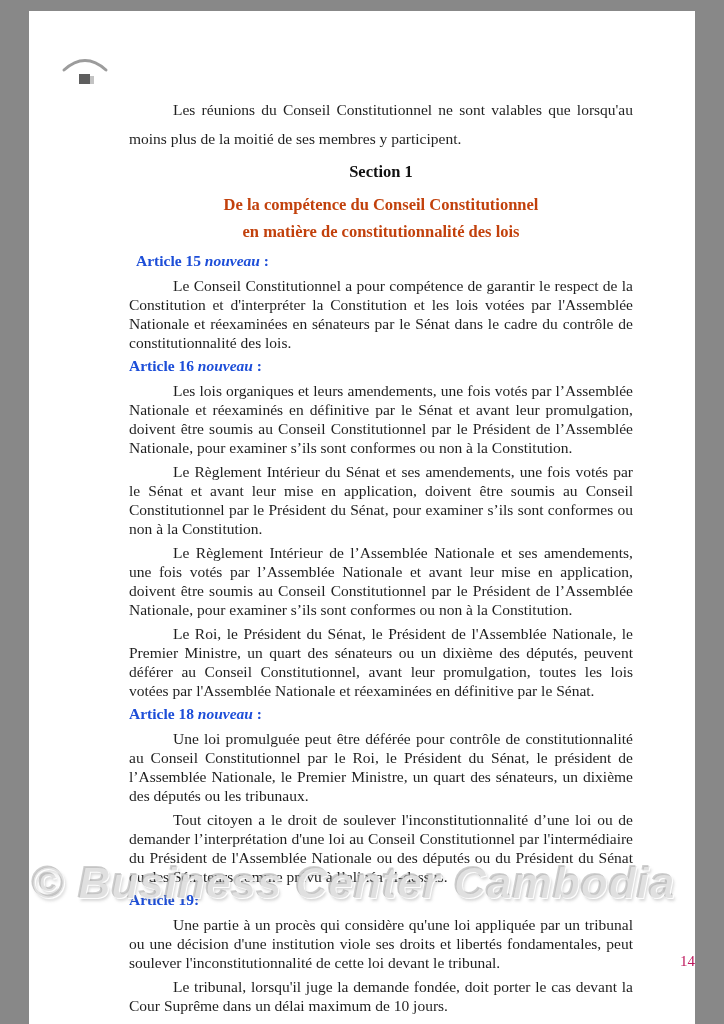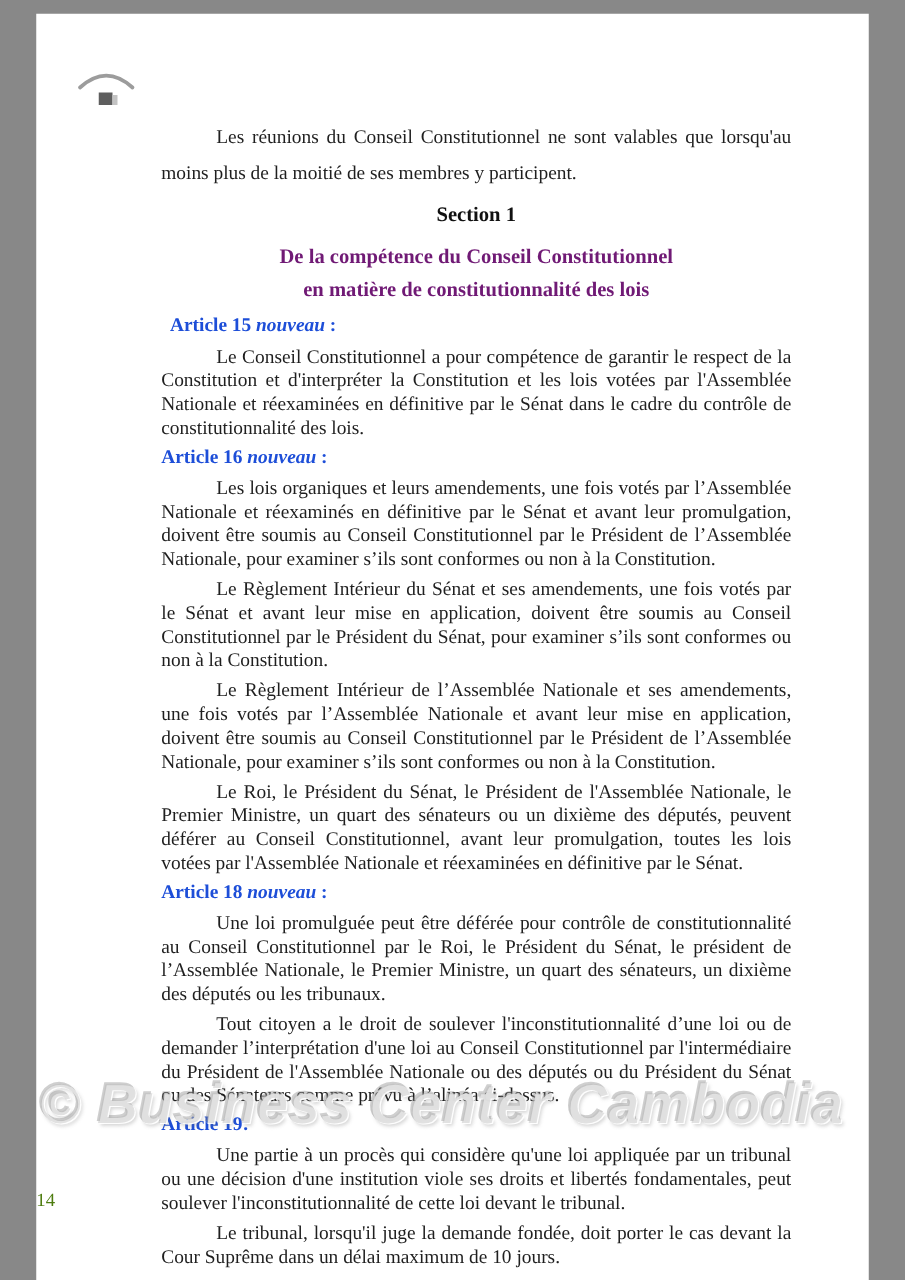--- a/index.html
+++ b/index.html
@@ -48,21 +48,21 @@
     font-weight: bold;
     text-align: center;
     margin: 6px 0 13px 0;
     color: #111;
   }
   .section-title {
     font-size: 16.5px;
     font-weight: bold;
     text-align: center;
     margin: 0 0 7px 0;
-    color: #701a75;
+    color: #c2410c;
   }
   .section-title.last { margin-bottom: 10px; }
   h3.article-heading {
     font-size: 15.5px;
     font-weight: bold;
     margin: 3px 0 6px 0;
     color: #1d4ed8;
   }
   h3.article-heading .it { font-style: italic; }
   h3.indent-sm { margin-left: 7px; }
@@ -82,23 +82,23 @@
       1px 1px 0 rgba(255, 255, 255, 0.95),
       -1px -1px 0 rgba(130, 130, 130, 0.38),
       2px 3px 3px rgba(110, 110, 110, 0.28);
     font-style: italic;
   }
   .page-number {
     position: absolute;
     left: 0;
     right: 0;
     top: 942px;
-    text-align: left;
+    text-align: right;
     font-size: 15px;
-    color: #4d7c0f;
+    color: #be185d;
     z-index: 2;
   }
 </style>
 </head>
 <body>
 
 <div class="page">
 
   <button class="home-btn" title="Home">
     <span>
@@ -112,21 +112,21 @@
 
   <div class="content">
 
     <p class="body intro">Les réunions du Conseil Constitutionnel ne sont valables que lorsqu'au moins plus de la moitié de ses membres y participent.</p>
 
     <div class="section-label">Section 1</div>
     <div class="section-title">De la compétence du Conseil Constitutionnel</div>
     <div class="section-title last">en matière de constitutionnalité des lois</div>
 
     <h3 class="article-heading indent-sm"><span>Article 15 </span><span class="it">nouveau</span><span> :</span></h3>
-    <p class="body">Le Conseil Constitutionnel a pour compétence de garantir le respect de la Constitution et d'interpréter la Constitution et les lois votées par l'Assemblée Nationale et réexaminées en définitive par le Sénat dans le cadre du contrôle de constitutionnalité des lois.</p>
+    <p class="body">Le Conseil Constitutionnel a pour compétence de garantir le respect de la Constitution et d'interpréter la Constitution et les lois votées par l'Assemblée Nationale et réexaminées en sénateurs par le Sénat dans le cadre du contrôle de constitutionnalité des lois.</p>
 
     <h3 class="article-heading"><span>Article 16 </span><span class="it">nouveau</span><span> :</span></h3>
     <p class="body">Les lois organiques et leurs amendements, une fois votés par l’Assemblée Nationale et réexaminés en définitive par le Sénat et avant leur promulgation, doivent être soumis au Conseil Constitutionnel par le Président de l’Assemblée Nationale, pour examiner s’ils sont conformes ou non à la Constitution.</p>
     <p class="body">Le Règlement Intérieur du Sénat et ses amendements, une fois votés par le Sénat et avant leur mise en application, doivent être soumis au Conseil Constitutionnel par le Président du Sénat, pour examiner s’ils sont conformes ou non à la Constitution.</p>
     <p class="body">Le Règlement Intérieur de l’Assemblée Nationale et ses amendements, une fois votés par l’Assemblée Nationale et avant leur mise en application, doivent être soumis au Conseil Constitutionnel par le Président de l’Assemblée Nationale, pour examiner s’ils sont conformes ou non à la Constitution.</p>
 
     <p class="body">Le Roi, le Président du Sénat, le Président de l'Assemblée Nationale, le Premier Ministre, un quart des sénateurs ou un dixième des députés, peuvent déférer au Conseil Constitutionnel, avant leur promulgation, toutes les lois votées par l'Assemblée Nationale et réexaminées en définitive par le Sénat.</p>
 
     <h3 class="article-heading"><span>Article 18 </span><span class="it">nouveau</span><span> :</span></h3>
     <p class="body">Une loi promulguée peut être déférée pour contrôle de constitutionnalité au Conseil Constitutionnel par le Roi, le Président du Sénat, le président de l’Assemblée Nationale, le Premier Ministre, un quart des sénateurs, un dixième des députés ou les tribunaux.</p>

